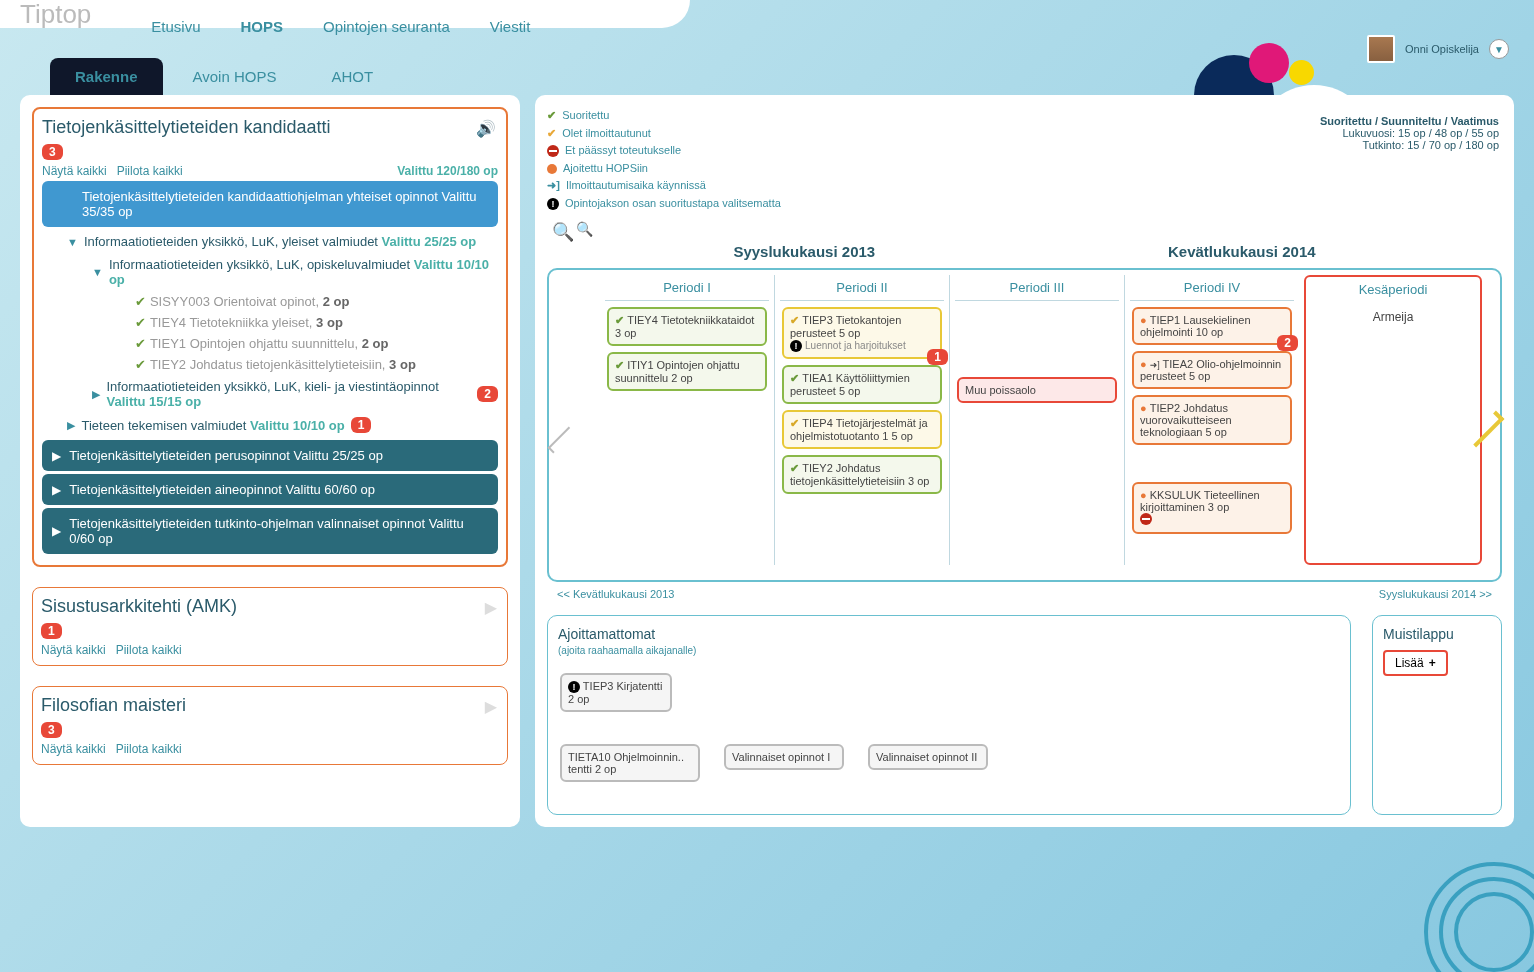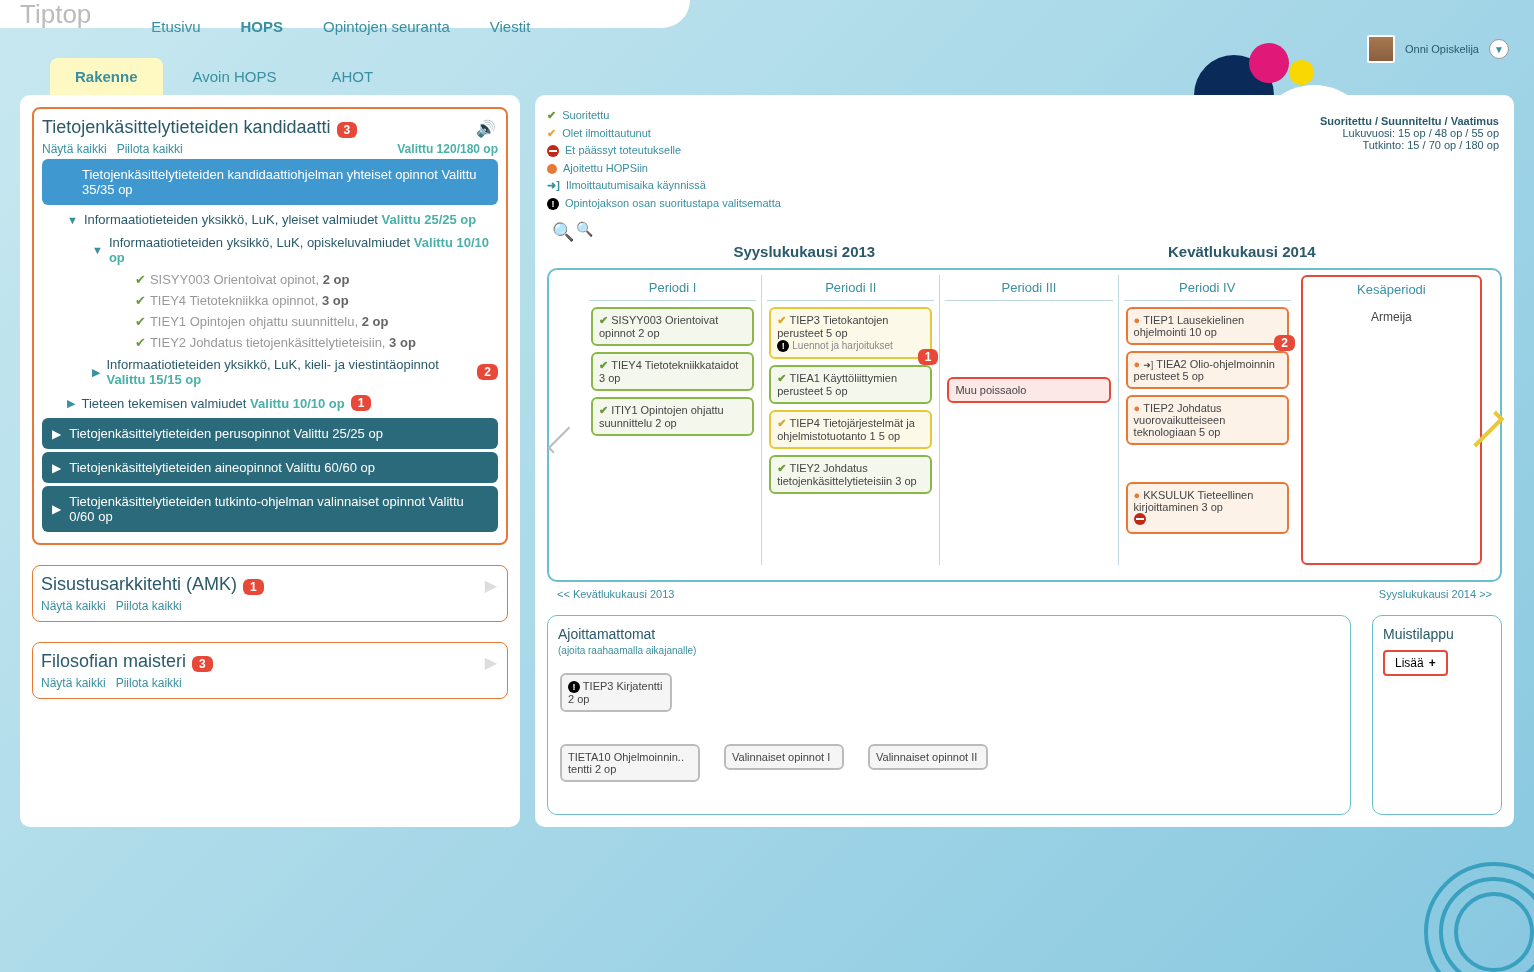--- a/index.html
+++ b/index.html
@@ -14,30 +14,30 @@
 .user-name { color: #2a5a6a; font-weight: normal; font-size: 11px; }
 .dropdown-btn { width: 20px; height: 20px; border: 1px solid #999; border-radius: 50%; background: #fff; display: flex; align-items: center; justify-content: center; cursor: pointer; font-size: 10px; color: #3a8fa0; }
 .decor { position: absolute; top: 55px; right: 340px; }
 .decor .c1 { width: 80px; height: 80px; background: #0a2a5a; border-radius: 50%; position: absolute; }
 .decor .c2 { width: 40px; height: 40px; background: #e01878; border-radius: 50%; position: absolute; left: 55px; top: -12px; }
 .decor .c3 { width: 25px; height: 25px; background: #f8d800; border-radius: 50%; position: absolute; left: 95px; top: 5px; }
 .decor .c4 { width: 120px; height: 60px; background: #fff; border-radius: 60px 60px 0 0; position: absolute; left: 60px; top: 30px; }
 
 .subtabs { display: flex; margin: 30px 0 0 50px; gap: 5px; }
 .subtab { padding: 10px 25px; color: #3a8fa0; font-size: 15px; cursor: pointer; border-radius: 8px 8px 0 0; }
-.subtab.active { background: #fef9c3; font-weight: bold; }
+.subtab.active { background: #0f172a; font-weight: bold; }
 
 .main { display: flex; gap: 15px; margin: 0 20px; }
 .panel { background: #fff; border-radius: 10px; padding: 12px; }
 .left-panel { width: 500px; }
 .right-panel { flex: 1; position: relative; }
 
 .degree-box { border: 2px solid #e87838; border-radius: 8px; padding: 8px; margin-bottom: 20px; position: relative; }
 .degree-box.thin { border-width: 1px; }
-.degree-title { color: #2a5a6a; font-size: 18px; display: flex; align-items: flex-end; gap: 6px; }
+.degree-title { color: #2a5a6a; font-size: 18px; display: flex; align-items: flex-start; gap: 6px; flex-direction: column; }
 .badge { background: #e84838; color: #fff; border-radius: 6px; padding: 1px 7px; font-size: 12px; font-weight: bold; display: inline-block; }
 .degree-links { display: flex; gap: 10px; margin-top: 4px; }
 .degree-links a { color: #3a8fa0; font-size: 12px; text-decoration: none; cursor: pointer; }
 .degree-links .selected { color: #4ab0a8; font-weight: bold; font-size: 12px; }
 .vol-icon { position: absolute; right: 10px; top: 10px; color: #ccc; font-size: 16px; }
 
 .tree-item { padding: 8px 10px; border-radius: 6px; margin: 3px 0; color: #fff; display: flex; align-items: center; gap: 8px; cursor: pointer; }
 .tree-item.blue { background: #4098d0; }
 .tree-item.teal { background: #2a6a7a; }
 .tree-item .arrow { color: #fff; font-size: 12px; }
@@ -60,21 +60,21 @@
 .warn { width: 12px; height: 12px; background: #000; border-radius: 50%; color:#fff; font-size:9px; text-align:center; line-height:12px; font-weight:bold; }
 
 .stats { position: absolute; top: 20px; right: 15px; text-align: right; font-size: 11px; color: #2a5a6a; }
 .stats b { font-weight: bold; }
 
 .zoom { display: flex; gap: 2px; margin: 8px 0 0 5px; }
 .zoom span { cursor: pointer; font-size: 18px; color: #333; }
 
 .timeline-box { border: 2px solid #6ac0d0; border-radius: 10px; margin-top: 8px; position: relative; padding: 0 0 15px 0; }
 .sem-headers { display: flex; justify-content: space-around; color: #2a5a6a; font-weight: bold; font-size: 15px; padding: 0 40px; }
-.periods { display: flex; padding: 5px 18px 0 35px; }
+.periods { display: flex; padding: 5px 18px 0 35px; margin-left: 16px; }
 .period-col { flex: 1; border-left: 1px solid #c0d8e0; padding: 0 5px; min-height: 290px; }
 .period-col:first-child { border-left: none; }
 .period-head { color: #3a8fa0; text-align: center; padding: 5px 0; font-size: 13px; border-bottom: 1px solid #c0d8e0; }
 .period-col.summer { border: 2px solid #e84838; border-radius: 6px; margin-left:5px; }
 
 .course-card { border: 2px solid; border-radius: 6px; padding: 5px 6px; margin: 6px 2px; font-size: 11px; color: #444; position: relative; background: #fff; cursor: pointer; }
 .course-card.green { border-color: #8ab848; background: #f4f8ec; }
 .course-card.yellow { border-color: #e8c838; background: #fdf9e8; }
 .course-card.orange { border-color: #e87838; background: #fdf2e8; }
 .course-card.red { border-color: #e84838; background: #fde8e8; }
@@ -160,21 +160,21 @@
           <span class="arrow">▼</span>
           <span><span>Informaatiotieteiden yksikkö, LuK, yleiset valmiudet</span> <span class="sel">Valittu 25/25 op</span></span>
         </div>
         <div class="tree-sub">
           <div class="tree-text">
             <span class="arrow">▼</span>
             <span><span>Informaatiotieteiden yksikkö, LuK, opiskeluvalmiudet</span> <span class="sel">Valittu 10/10 op</span></span>
           </div>
           <div class="tree-sub">
             <div class="course-line"><span class="check">✔</span><span>SISYY003 Orientoivat opinot,</span> <b>2 op</b></div>
-            <div class="course-line"><span class="check">✔</span><span>TIEY4 Tietotekniikka opinnot,</span> <b>3 op</b></div>
+            <div class="course-line"><span class="check">✔</span><span>TIEY4 Tietotekniikka yleiset,</span> <b>3 op</b></div>
             <div class="course-line"><span class="check">✔</span><span>TIEY1 Opintojen ohjattu suunnittelu,</span> <b>2 op</b></div>
             <div class="course-line"><span class="check">✔</span><span>TIEY2 Johdatus tietojenkäsittelytieteisiin,</span> <b>3 op</b></div>
           </div>
           <div class="tree-text">
             <span class="arrow">▶</span>
             <span><span>Informaatiotieteiden yksikkö, LuK, kieli- ja viestintäopinnot</span> <span class="sel">Valittu 15/15 op</span></span>
             <span class="badge">2</span>
           </div>
         </div>
         <div class="tree-text">
@@ -266,21 +266,20 @@
       <span>Syyslukukausi 2013</span>
       <span>Kevätlukukausi 2014</span>
     </div>
 
     <div class="timeline-box">
       <div class="nav-arrow left"></div>
       <div class="nav-arrow right"></div>
       <div class="periods">
         <div class="period-col">
           <div class="period-head">Periodi I</div>
-          <div class="course-card green"><span class="ck g">✔</span><span>SISYY003 Orientoivat opinnot 2 op</span></div>
           <div class="course-card green"><span class="ck g">✔</span><span>TIEY4 Tietotekniikkataidot 3 op</span></div>
           <div class="course-card green"><span class="ck g">✔</span><span>ITIY1 Opintojen ohjattu suunnittelu 2 op</span></div>
         </div>
         <div class="period-col">
           <div class="period-head">Periodi II</div>
           <div class="course-card yellow" style="position:relative"><span class="ck y">✔</span><span>TIEP3 Tietokantojen perusteet 5 op</span><br><span class="warn" style="display:inline-block">!</span> <span class="sub">Luennot ja harjoitukset</span><span class="badge" style="position:absolute;right:-8px;bottom:-8px">1</span></div>
           <div class="course-card green"><span class="ck g">✔</span><span>TIEA1 Käyttöliittymien perusteet 5 op</span></div>
           <div class="course-card yellow"><span class="ck y">✔</span><span>TIEP4 Tietojärjestelmät ja ohjelmistotuotanto 1 5 op</span></div>
           <div class="course-card green"><span class="ck g">✔</span><span>TIEY2 Johdatus tietojenkäsittelytieteisiin 3 op</span></div>
         </div>

